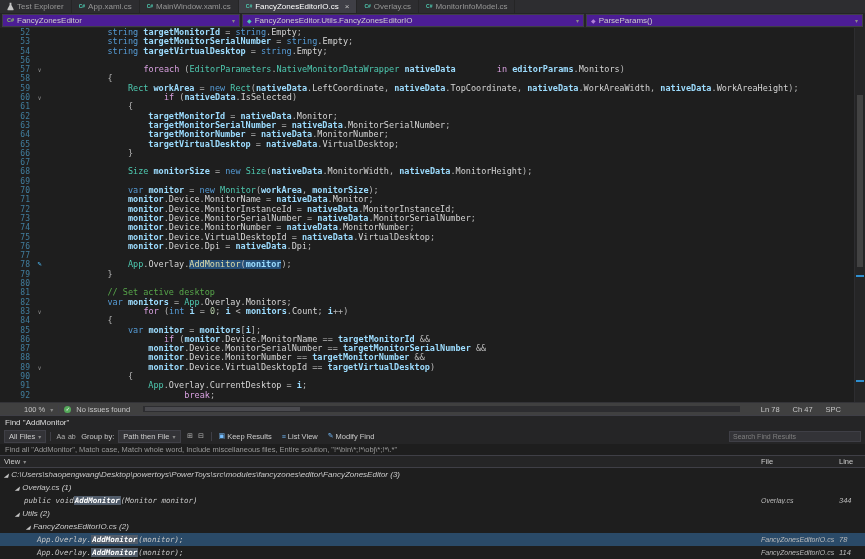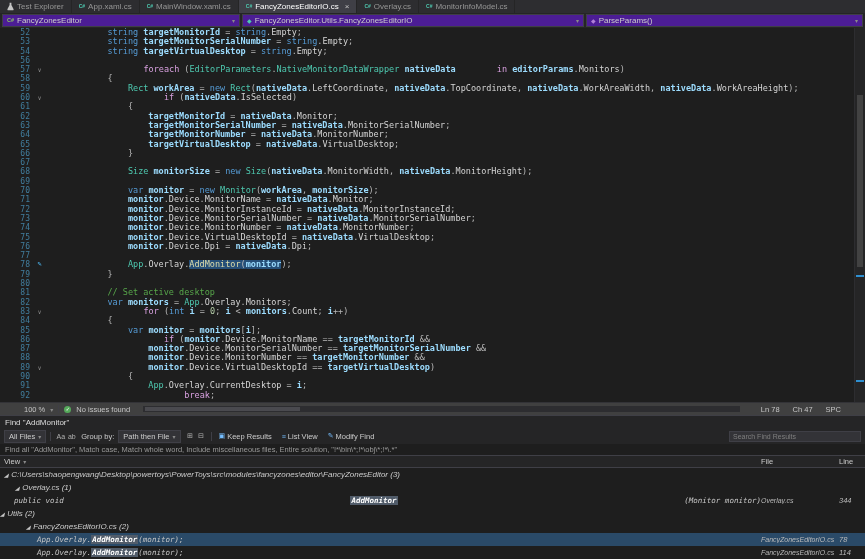--- a/index.html
+++ b/index.html
@@ -259,30 +259,30 @@
       </div>
       <div class="res-row">
         <div class="res-text" style="padding-left: 15px;">
           <span class="tri">◢</span>
           <span>Overlay.cs (1)</span>
         </div>
         <div class="res-file"></div>
         <div class="res-line"></div>
       </div>
       <div class="res-row">
-        <div class="res-text mono" style="padding-left: 14px; justify-content: space-between;">
+        <div class="res-text mono" style="padding-left: 24px;">
           <span>public void </span>
           <span class="match-hl">AddMonitor</span>
           <span>(Monitor monitor)</span>
         </div>
         <div class="res-file">Overlay.cs</div>
         <div class="res-line">344</div>
       </div>
       <div class="res-row">
-        <div class="res-text" style="">
+        <div class="res-text" style="padding-left: 15px;">
           <span class="tri">◢</span>
           <span>Utils (2)</span>
         </div>
         <div class="res-file"></div>
         <div class="res-line"></div>
       </div>
       <div class="res-row">
         <div class="res-text" style="padding-left: 26px;">
           <span class="tri">◢</span>
           <span>FancyZonesEditorIO.cs (2)</span>

